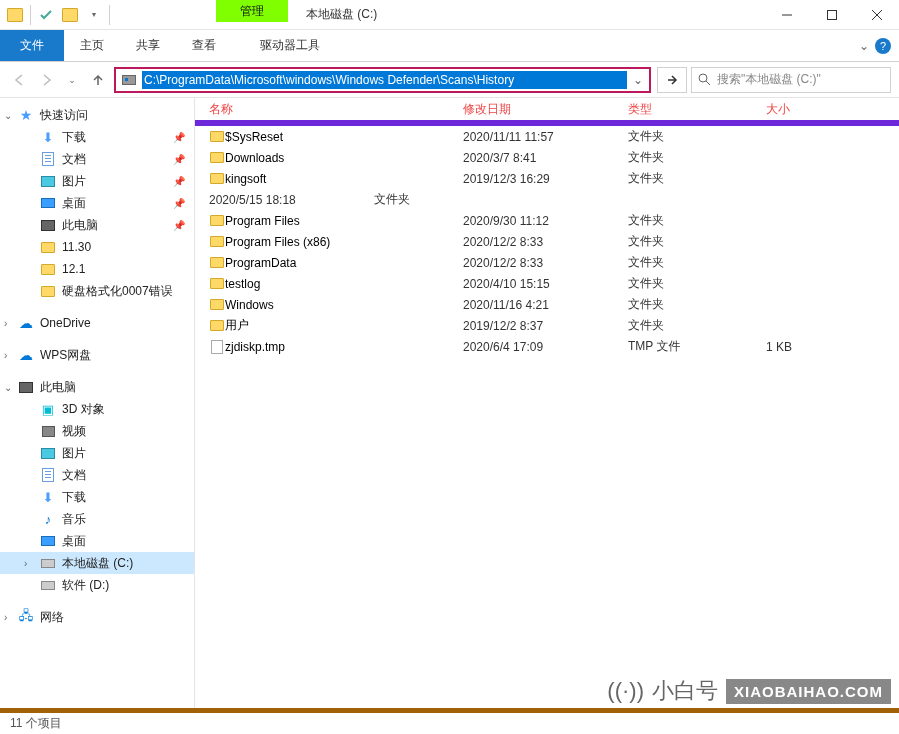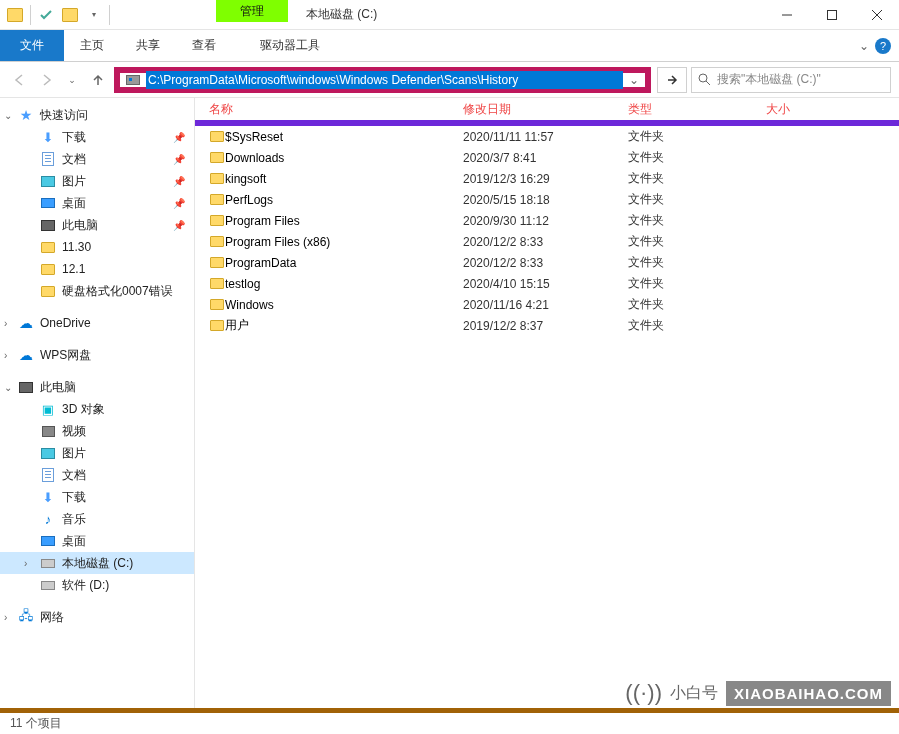--- a/index.html
+++ b/index.html
@@ -23,21 +23,21 @@
 .ribbon-tab { padding: 0 16px; display: flex; align-items: center; color: #333; }
 .ribbon-tab.ctx { margin-left: 12px; }
 .ribbon-right { margin-left: auto; display: flex; align-items: center; padding-right: 8px; gap: 6px; }
 .help-icon { width: 16px; height: 16px; border-radius: 50%; background: #1979ca; color: #fff; display: flex; align-items: center; justify-content: center; font-size: 11px; }
 
 
 .navbar { height: 36px; display: flex; align-items: center; padding: 4px 8px; gap: 4px; border-bottom: 1px solid #e5e5e5; }
 .nav-arrows { display: flex; align-items: center; gap: 2px; }
 .nav-btn { width: 24px; height: 24px; display: flex; align-items: center; justify-content: center; color: #666; }
 .nav-btn.disabled { color: #bbb; }
-.addr-wrap { flex: 1; height: 26px; border: 6px solid #be185d; display: flex; align-items: center; background: #fff; }
+.addr-wrap { flex: 1; height: 26px; border: 2px solid #be185d; display: flex; align-items: center; background: #fff; }
 .addr-icon { width: 20px; height: 20px; margin: 0 3px; display: flex; align-items: center; justify-content: center; }
 .addr-drive { width: 14px; height: 10px; background: #999; border: 1px solid #666; position: relative; }
 .addr-drive::after { content: ""; position: absolute; top: 2px; left: 2px; width: 3px; height: 3px; background: #0078d7; }
 .addr-text { flex: 1; padding: 0 2px; color: #fff; background: #0078d7; height: 18px; line-height: 18px; white-space: nowrap; overflow: hidden; }
 .addr-drop { width: 22px; display: flex; align-items: center; justify-content: center; color: #666; }
 .addr-go { width: 30px; height: 26px; border: 1px solid #d0d0d0; display: flex; align-items: center; justify-content: center; color: #333; margin-left: 2px; }
 .searchbox { width: 200px; height: 26px; border: 1px solid #d0d0d0; display: flex; align-items: center; padding: 0 6px; color: #888; gap: 6px; }
 .search-icon { color: #666; }
 
 
@@ -83,21 +83,21 @@
 .cell-size { width: 90px; color: #333; }
 .file-ico { width: 16px; height: 16px; display: flex; align-items: center; justify-content: center; }
 .file-ico .ico-folder { width: 14px; height: 11px; }
 .ico-tmp { width: 12px; height: 14px; background: #fff; border: 1px solid #aaa; }
 
 
 .statusbar { height: 26px; border-top: 5px solid #a16207; display: flex; align-items: center; padding: 0 10px; color: #555; font-size: 11px; }
 
 
 .watermark { position: absolute; right: 8px; bottom: 28px; display: flex; align-items: center; gap: 8px; color: #666; }
-.wm-cn { font-size: 16px; font-weight: 300; }
+.wm-cn { font-size: 22px; font-weight: 300; }
 .wm-en { background: #888; color: #fff; padding: 4px 8px; font-size: 15px; font-weight: bold; letter-spacing: 1px; }
 .wm-icon { font-size: 22px; }
 
 svg { display: block; }
 </style>
 </head>
 <body>
 
 <div class="titlebar">
   <div class="qat">
@@ -378,26 +378,20 @@
             <span class="file-ico">
               <div class="ico-folder"></div>
             </span>
             <span>kingsoft</span>
           </div>
           <div class="cell-date">2019/12/3 16:29</div>
           <div class="cell-type">文件夹</div>
           <div class="cell-size"></div>
         </div>
         <div class="file-row">
-          <div class="cell-name">
-            <span class="file-ico">
-              <div class="ico-folder"></div>
-            </span>
-            <span>PerfLogs</span>
-          </div>
           <div class="cell-date">2020/5/15 18:18</div>
           <div class="cell-type">文件夹</div>
           <div class="cell-size"></div>
         </div>
         <div class="file-row">
           <div class="cell-name">
             <span class="file-ico">
               <div class="ico-folder"></div>
             </span>
             <span>Program Files</span>
@@ -453,20 +447,31 @@
         <div class="file-row">
           <div class="cell-name">
             <span class="file-ico">
               <div class="ico-folder"></div>
             </span>
             <span>用户</span>
           </div>
           <div class="cell-date">2019/12/2 8:37</div>
           <div class="cell-type">文件夹</div>
           <div class="cell-size"></div>
+        </div>
+        <div class="file-row">
+          <div class="cell-name">
+            <span class="file-ico">
+              <div class="ico-tmp"></div>
+            </span>
+            <span>zjdiskp.tmp</span>
+          </div>
+          <div class="cell-date">2020/6/4 17:09</div>
+          <div class="cell-type">TMP 文件</div>
+          <div class="cell-size">1 KB</div>
         </div>
       </div>
   </div>
 </div>
 
 <div class="statusbar">
   <span>11 个项目</span>
 </div>
 
 <div class="watermark">

